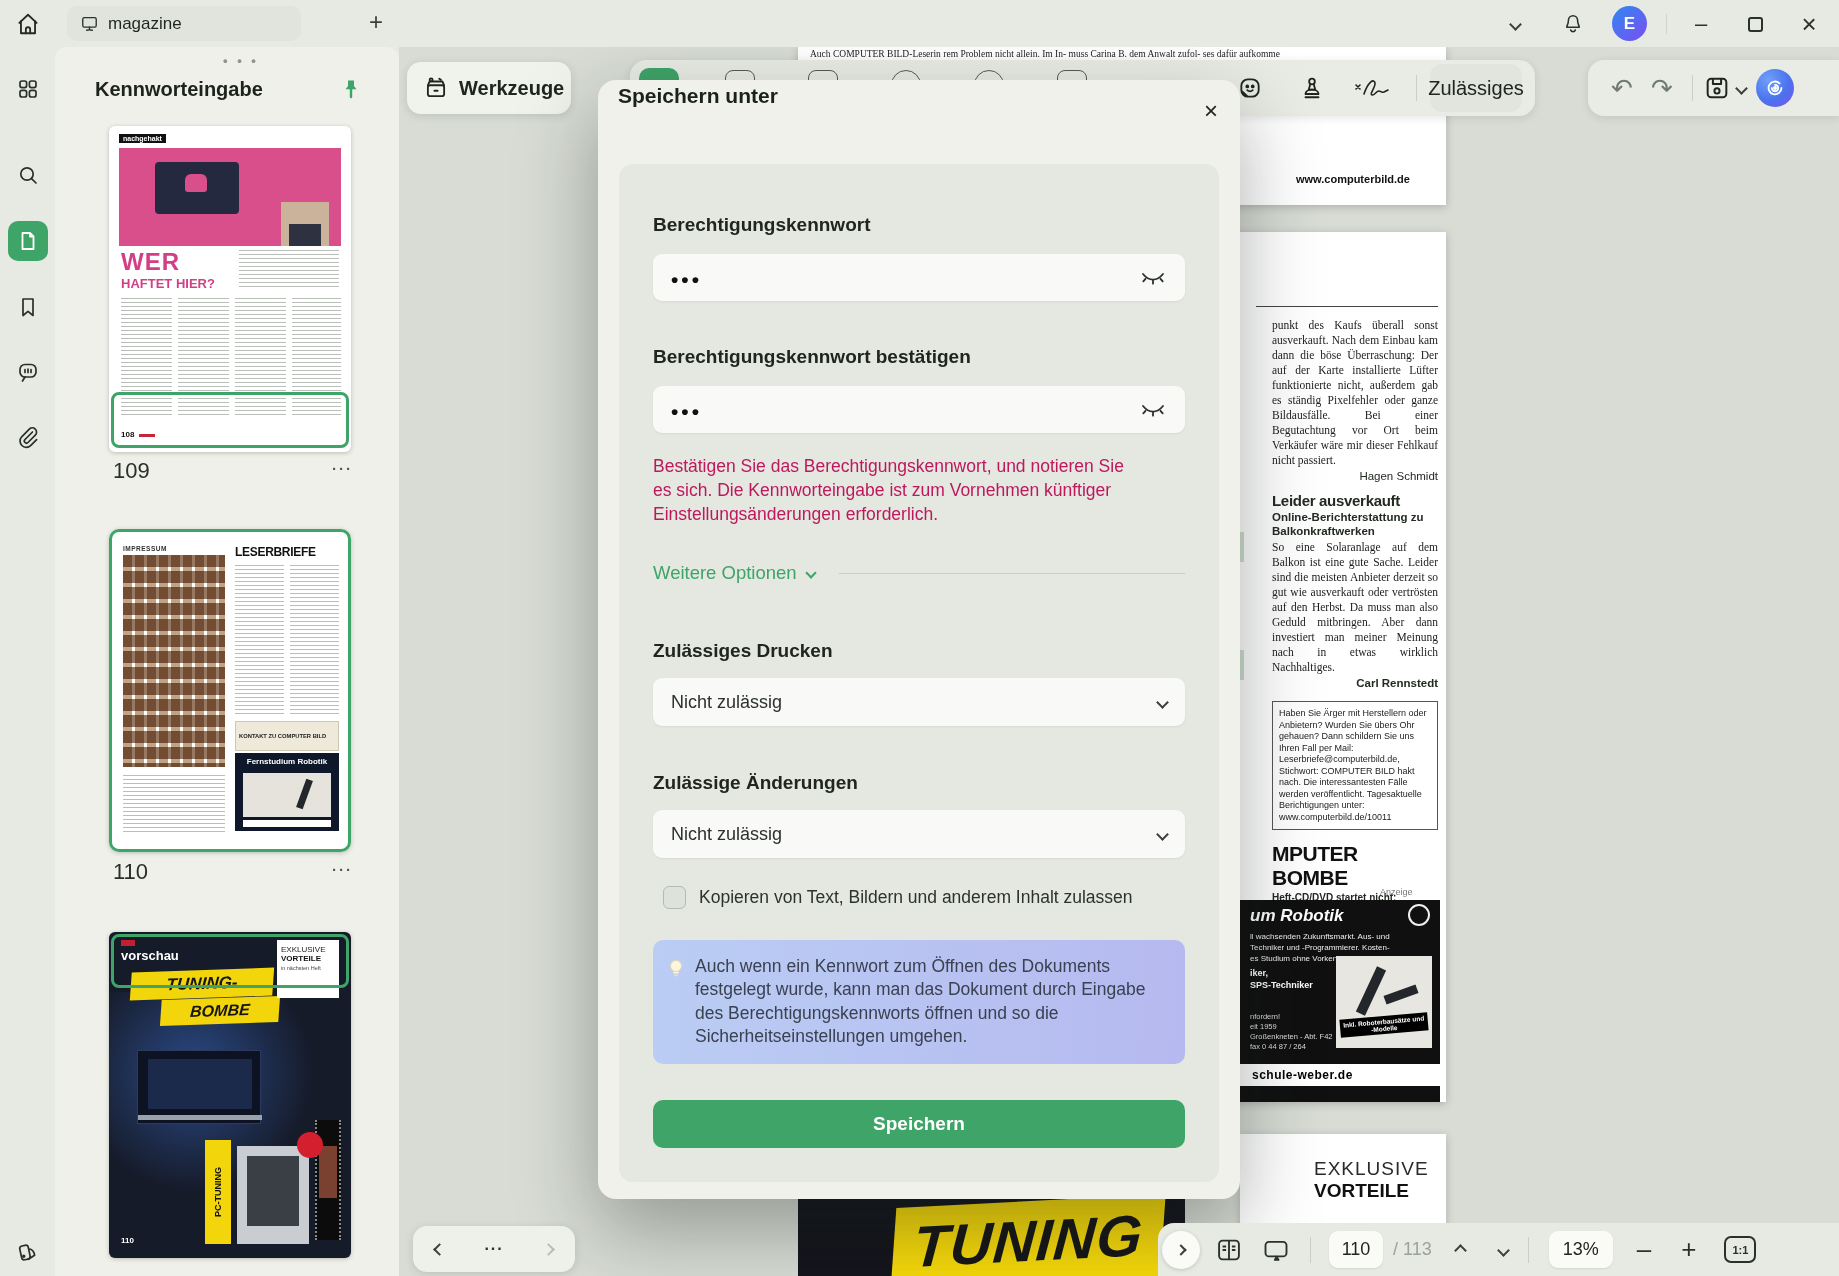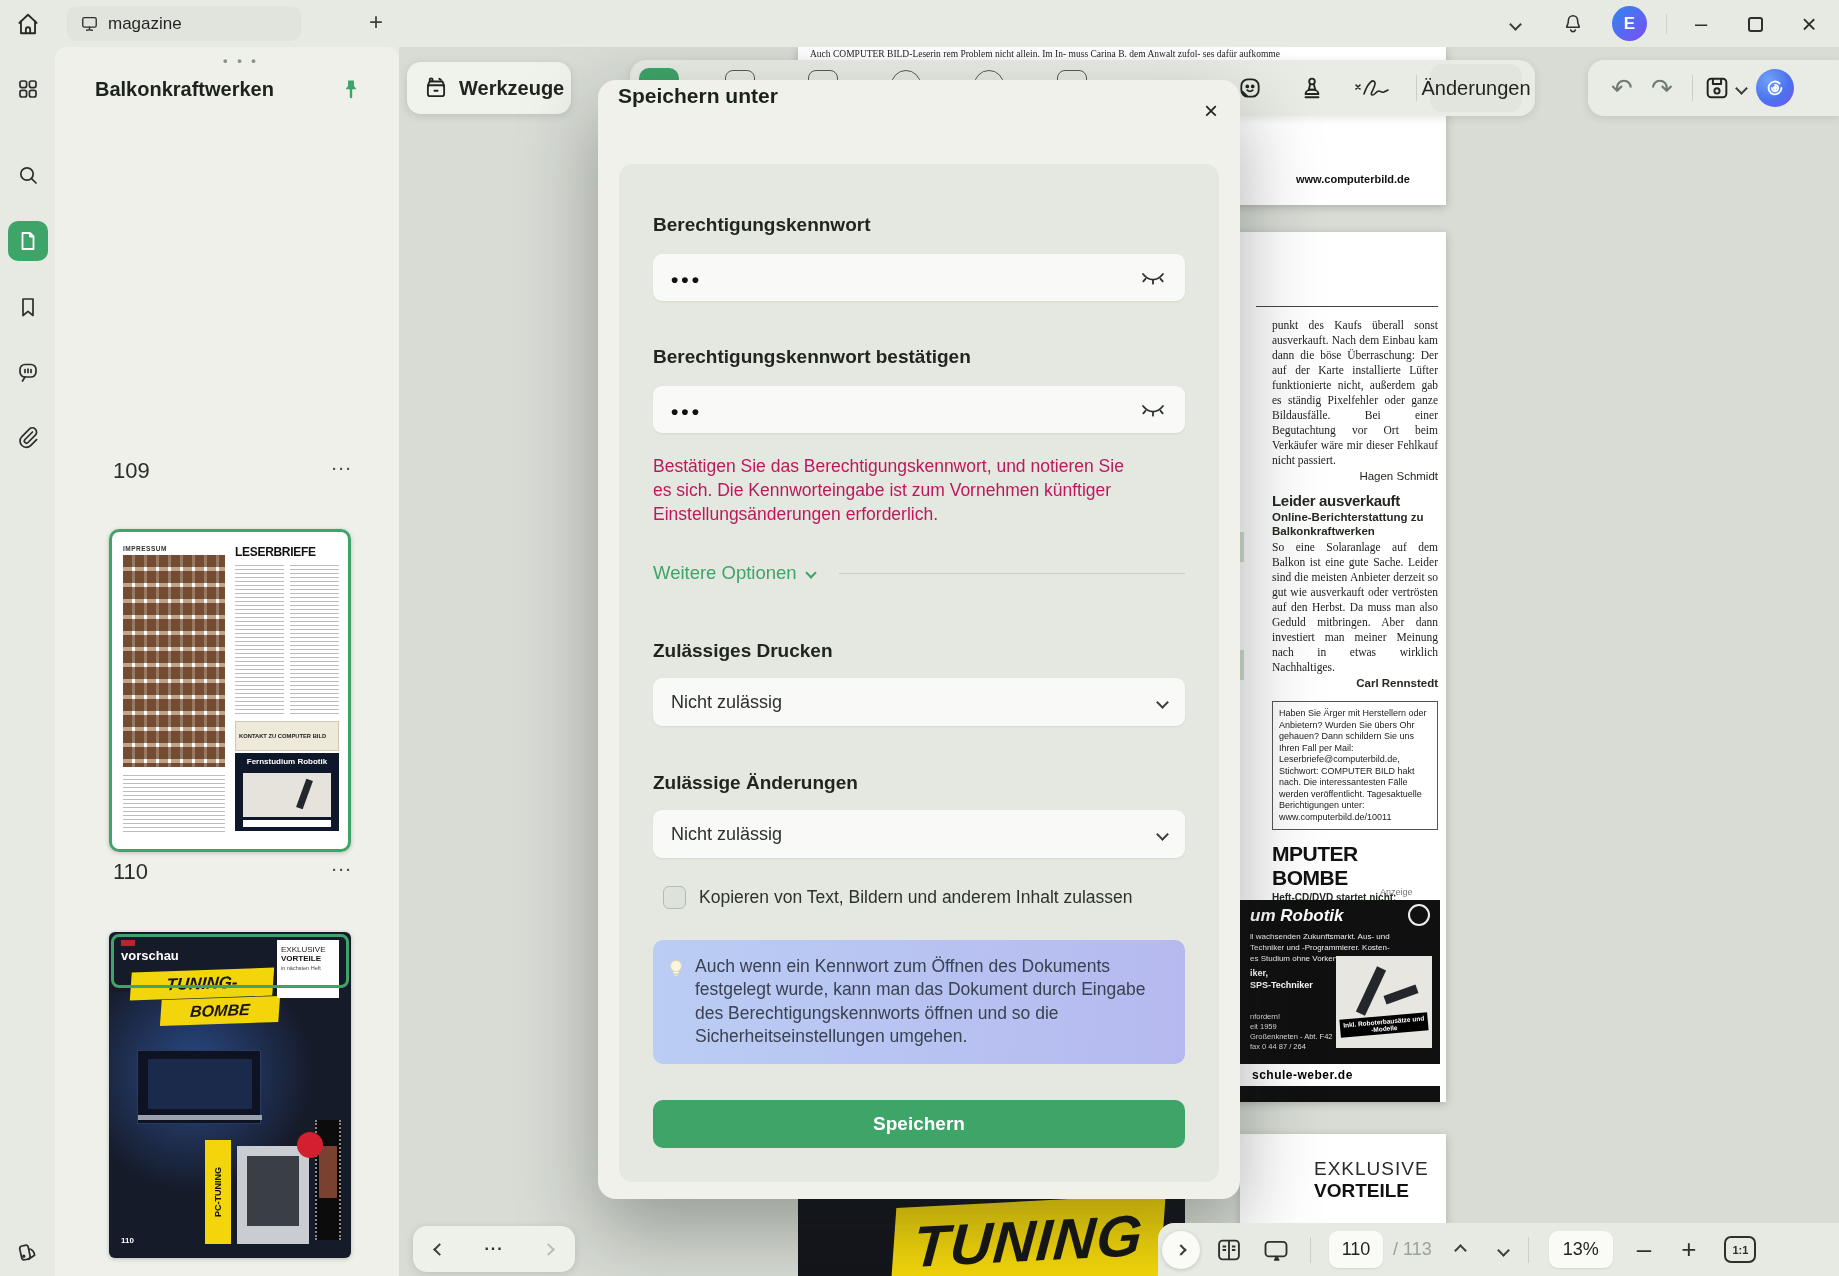--- a/index.html
+++ b/index.html
@@ -308,30 +308,50 @@
           <rect x="6" y="6" width="8" height="13" rx="2.5" transform="rotate(-12 10 12)"></rect>
           <path d="M14 9 a7 7 0 0 1 5 6 l-6 4"></path>
           <circle cx="9" cy="16" r=".8" fill="#2a2f2a"></circle>
         </svg>
       </span>
   </div>
 </div>
 
 <div class="abs thumbs">
   <div class="abs handle">• • •</div>
-  <div class="abs t-title">Balkonkraftwerken</div>
+  <div class="abs t-title">Kennworteingabe</div>
   <div class="abs pinbtn">
     <span>
         <svg width="24" height="24" viewBox="0 0 24 24">
           <path d="M9 3.5 h6 v5.5 l2.4 3.2 H6.6 L9 9 z" fill="#3ea468"></path>
           <path d="M12 12.2 v7.8" stroke="#3ea468" stroke-width="2.4" stroke-linecap="round"></path>
         </svg>
       </span>
   </div>
 
+  <div class="abs tcard" style="top:79px;height:326px">
+    <div class="abs" style="left:10px;top:8px;background:#111;color:#fff;font-size:7px;font-weight:700;padding:1px 4px">nachgehakt</div>
+    <div class="abs" style="left:10px;top:22px;width:222px;height:98px;background:#d94f8c">
+      <div class="abs" style="left:36px;top:14px;width:84px;height:52px;background:#252940;border-radius:4px"></div>
+      <div class="abs" style="left:66px;top:26px;width:22px;height:18px;background:#d94f8c;border-radius:6px 6px 3px 3px"></div>
+      <div class="abs" style="left:162px;top:54px;width:48px;height:44px;background:#cbb29b">
+        <div class="abs" style="left:8px;top:22px;width:32px;height:22px;background:#2e3240"></div>
+      </div>
+    </div>
+    <div class="abs" style="left:12px;top:122px;font-size:24px;font-weight:700;color:#d23f87;letter-spacing:1px">WER</div>
+    <div class="abs" style="left:12px;top:150px;font-size:13px;font-weight:700;color:#d23f87">HAFTET HIER?</div>
+    <div class="abs tlines f" style="left:130px;top:124px;width:100px;height:38px"></div>
+    <div class="abs tlines f" style="left:12px;top:172px;width:51px;height:118px"></div>
+    <div class="abs tlines f" style="left:69px;top:172px;width:51px;height:118px"></div>
+    <div class="abs tlines f" style="left:126px;top:172px;width:51px;height:118px"></div>
+    <div class="abs tlines f" style="left:183px;top:172px;width:49px;height:118px"></div>
+    <div class="abs" style="left:12px;top:304px;font-size:8px;font-weight:700;color:#111">108</div>
+    <div class="abs" style="left:30px;top:308px;width:16px;height:3px;background:#c2273a"></div>
+    <div class="vrect" style="top:266px;height:56px"></div>
+  </div>
   <div class="abs tlabel" style="top:411px">109</div>
   <div class="abs tmenu" style="top:413px">···</div>
 
   <div class="abs tcard sel" style="top:482px;height:323px">
     <div class="abs" style="left:14px;top:16px;font-size:6.5px;font-weight:700;color:#333;letter-spacing:.5px">IMPRESSUM</div>
     <div class="abs grid-ph" style="left:14px;top:26px;width:102px;height:212px"></div>
     <div class="abs tlines f" style="left:14px;top:246px;width:102px;height:60px"></div>
     <div class="abs" style="left:126px;top:16px;font-size:12px;font-weight:700;color:#111;letter-spacing:-.3px">LESERBRIEFE</div>
     <div class="abs tlines f" style="left:126px;top:36px;width:49px;height:150px"></div>
     <div class="abs tlines f" style="left:181px;top:36px;width:49px;height:150px"></div>
@@ -430,21 +450,21 @@
   <div class="tool" style="left:722px">
     <span>
         <svg width="40" height="26" viewBox="0 0 40 24" fill="none" stroke="#20261f" stroke-width="1.6" stroke-linecap="round">
           <path d="M4 9 l4 4 M8 9 l-4 4"></path>
           <path d="M12 18 C16 6 22 2 23 7 c.8 4-6 11-3 12 c2.5.8 4-4 7-4 c2 0 2 2 5 1 l4-2"></path>
         </svg>
       </span>
   </div>
   <div class="abs" style="left:786px;top:15px;width:1px;height:26px;background:#c9cfc6"></div>
   <div class="closebtn">
-      <span>Änderungen</span>
+      <span>Zulässiges</span>
     </div>
 </div>
 
 <div class="abs toolbar-right">
   <span class="uglyph" style="margin-left:14px">↶</span>
   <span class="uglyph">↷</span>
   <span style="width:1px;height:26px;background:#c9cfc6;margin:0 10px"></span>
   <span style="margin-right:4px">
     <span><svg width="28" height="28" viewBox="0 0 24 24" fill="none" stroke="#20261f" stroke-width="1.7" stroke-linejoin="round">
           <rect x="4" y="4" width="16" height="16" rx="3"></rect>

